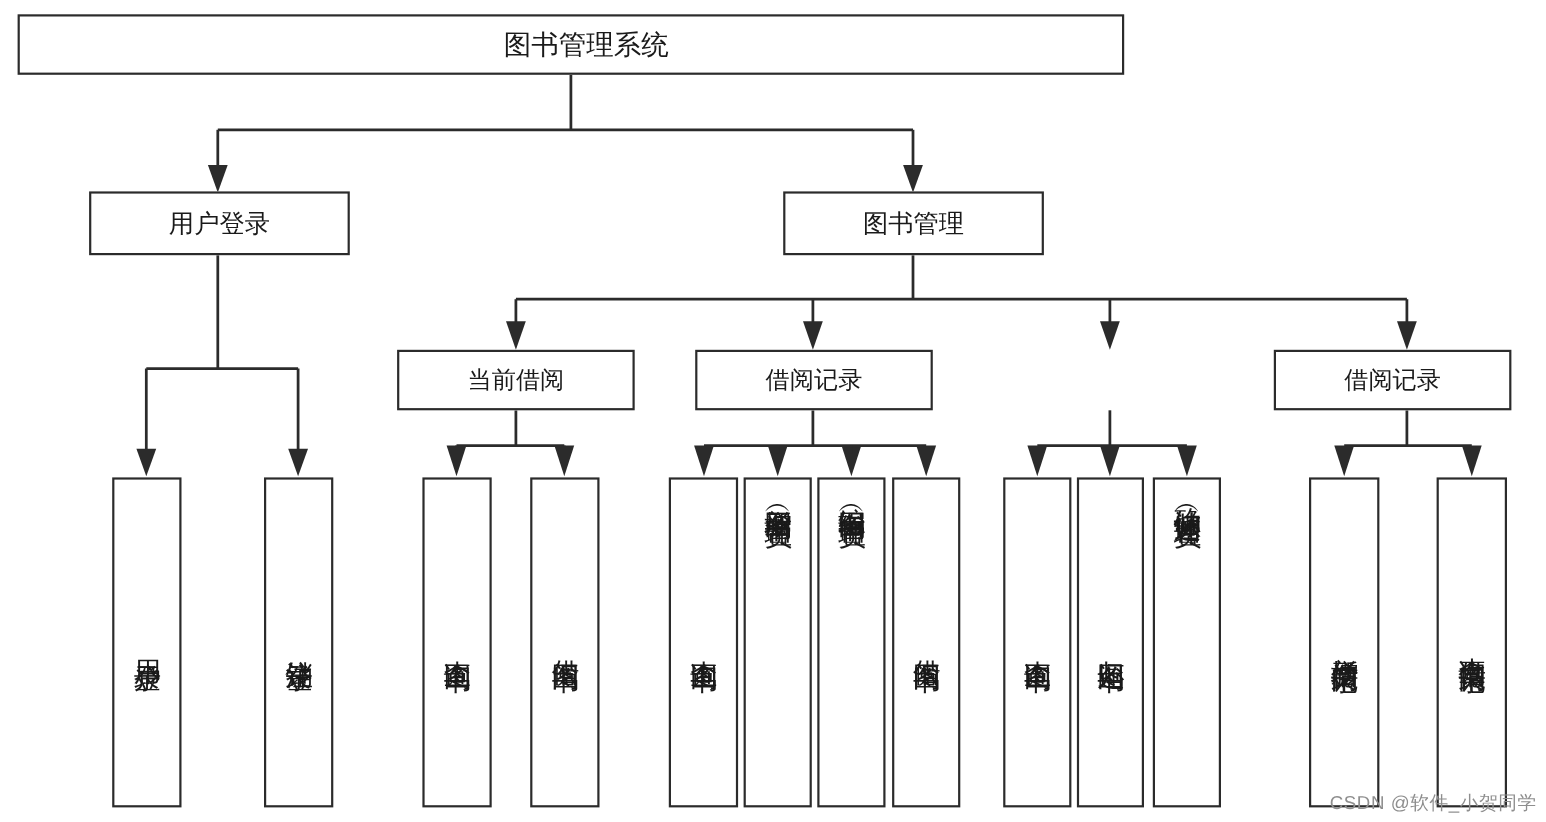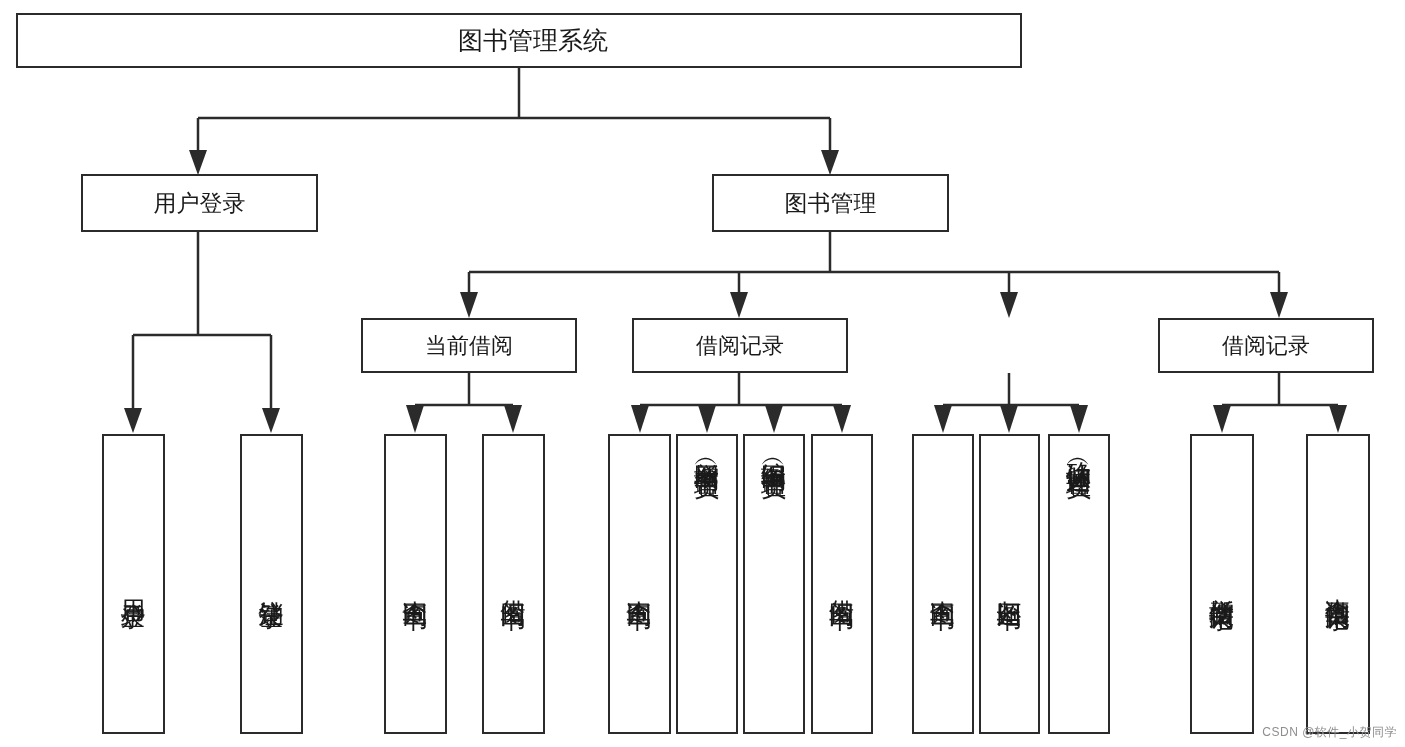--- a/index.html
+++ b/index.html
@@ -67,21 +67,21 @@
     stroke-width: 2.5;
     fill: none;
   }
   .arrowhead {
     fill: #2b2b2b;
   }
   #watermark {
     position: absolute;
     right: 8px;
     bottom: 6px;
-    font-size: 12px;
+    font-size: 17px;
     color: #8e8e8e;
     letter-spacing: 0.5px;
     white-space: nowrap;
   }
 </style>
 </head>
 <body>
 
 <div id="canvas">
 

